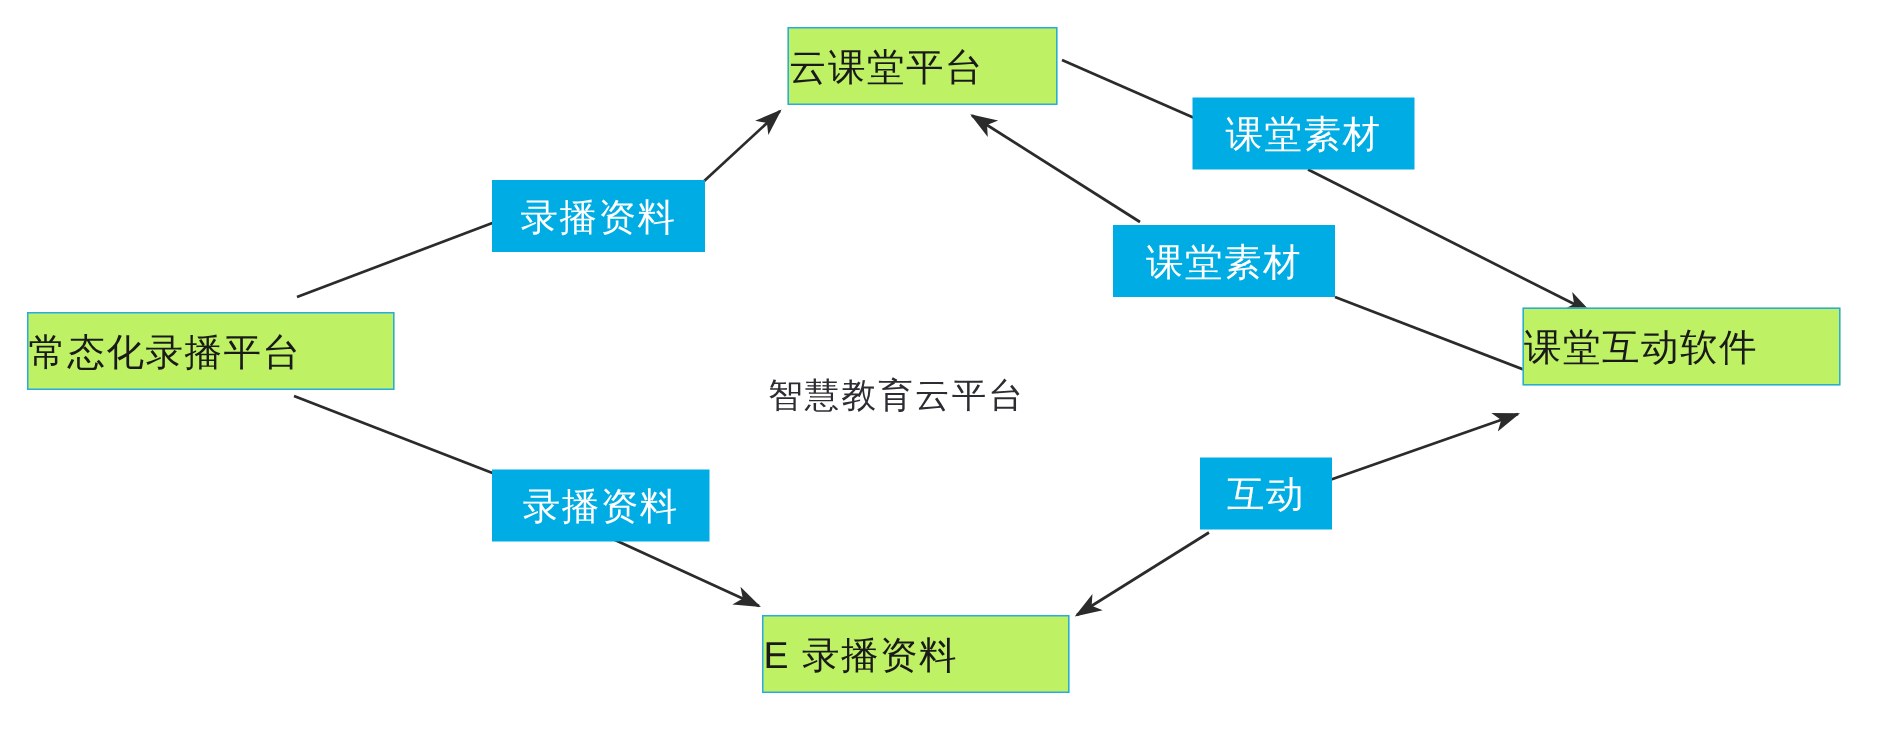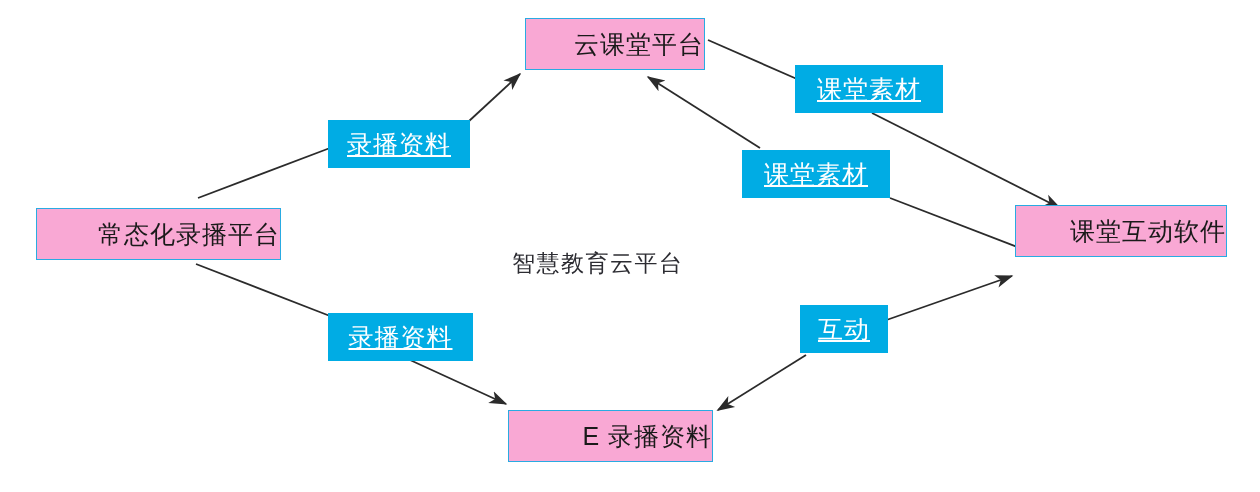--- a/index.html
+++ b/index.html
@@ -20,44 +20,43 @@
   #edges {
     position: absolute;
     left: 0;
     top: 0;
     width: 1260px;
     height: 492px;
   }
   .node {
     position: absolute;
     box-sizing: border-box;
-    background: #f9a8d4;
+    background: #bef264;
     border: 1.6px solid #29abe2;
     color: #1a1a1a;
     display: flex;
     align-items: center;
-    justify-content: flex-end;
+    justify-content: flex-start;
     font-size: 25px;
     letter-spacing: 1px;
     white-space: nowrap;
     z-index: 3;
   }
   .edge-label {
     position: absolute;
     box-sizing: border-box;
     background: #00ace4;
     color: #ffffff;
     display: flex;
     align-items: center;
     justify-content: center;
     font-size: 25px;
     letter-spacing: 1px;
     white-space: nowrap;
     z-index: 4;
-    text-decoration: underline;
   }
   .plain-label {
     position: absolute;
     color: #2c2c32;
     font-size: 23px;
     letter-spacing: 1.5px;
     white-space: nowrap;
     z-index: 3;
   }
 </style>
@@ -95,21 +94,21 @@
       <line x1="196" y1="264" x2="330" y2="316" stroke="#2b2b2b" stroke-width="1.8"></line>
       <line x1="410" y1="360" x2="506" y2="404" stroke="#2b2b2b" stroke-width="1.8" marker-end="url(#arrowhead)"></line>
     </g>
 
     <g>
       <line x1="718" y1="410" x2="806" y2="355" stroke="#2b2b2b" stroke-width="1.8" marker-start="url(#arrowhead-start)"></line>
       <line x1="858" y1="330" x2="1012" y2="276" stroke="#2b2b2b" stroke-width="1.8" marker-end="url(#arrowhead)"></line>
     </g>
   </svg>
 
-  <div class="node" style="left:36px; top:208px; width:245px; height:52px;">
+  <div class="node" style="left:18px; top:208px; width:245px; height:52px;">
     <span>常态化录播平台</span>
   </div>
 
   <div class="node" style="left:525px; top:18px; width:180px; height:52px;">
     <span>云课堂平台</span>
   </div>
 
   <div class="node" style="left:1015px; top:205px; width:212px; height:52px;">
     <span>课堂互动软件</span>
   </div>

